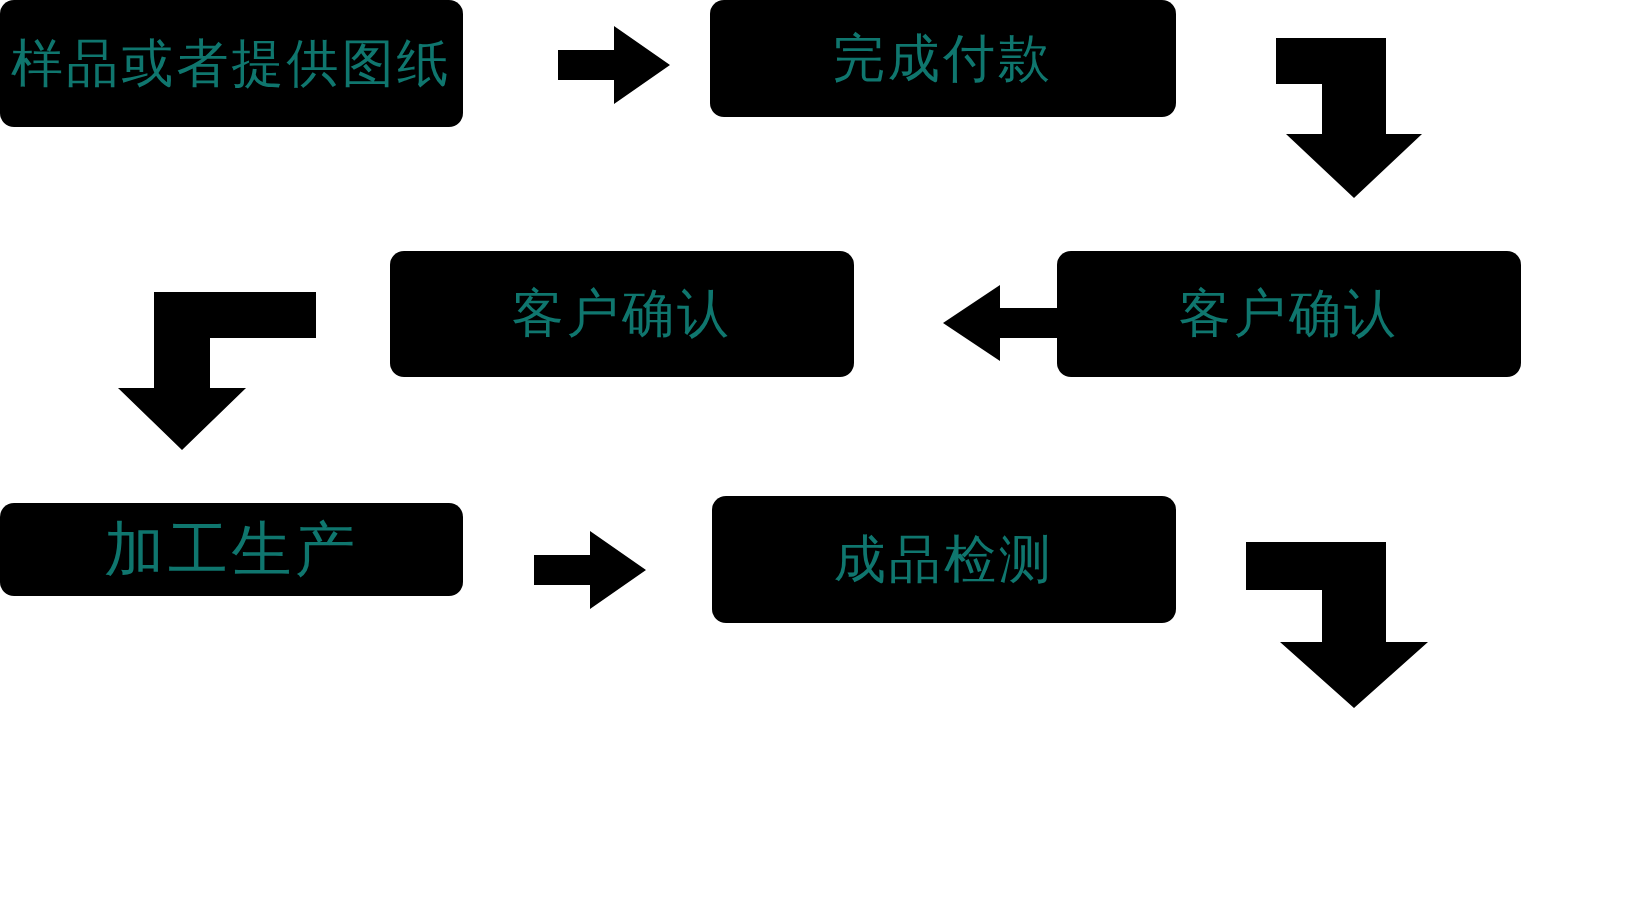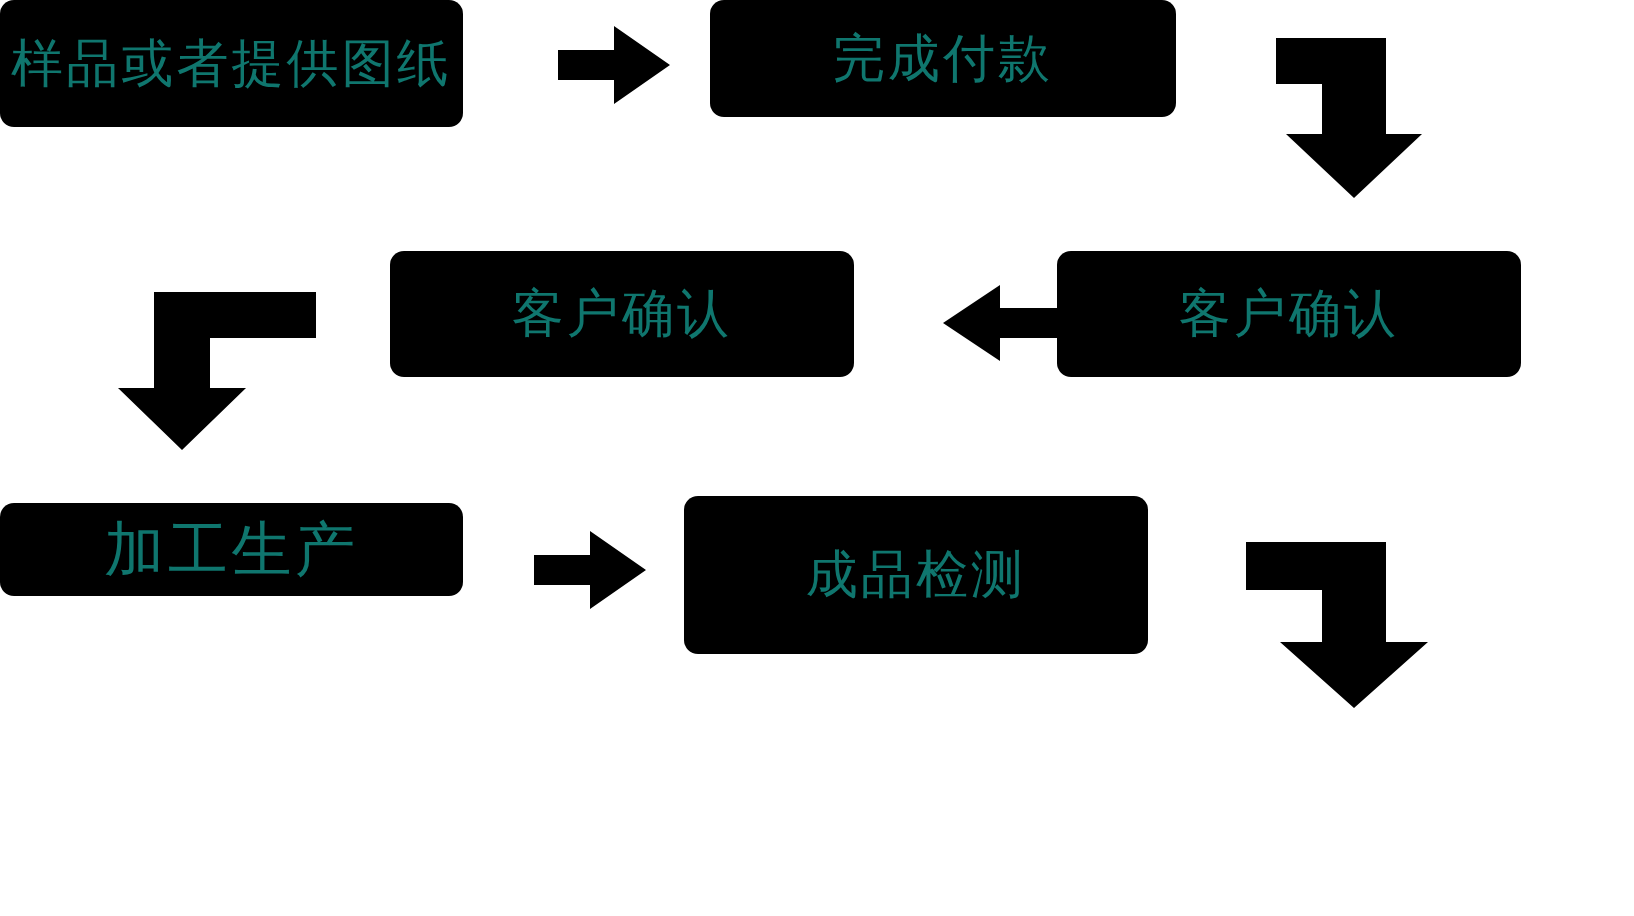--- a/index.html
+++ b/index.html
@@ -99,21 +99,21 @@
   <div class="node" style="left:0px; top:503px; width:463px; height:93px; font-size:60px; border-radius:14px;">
     <span class="node-label">加工生产</span>
   </div>
 
   <div class="connector" style="left:534px; top:531px; width:112px; height:78px;">
     <svg viewBox="0 0 112 78" preserveAspectRatio="none" aria-hidden="true">
       <polygon points="0,24 56,24 56,0 112,39 56,78 56,54 0,54"></polygon>
     </svg>
   </div>
 
-  <div class="node" style="left:684px; top:496px; width:464px; height:158px; font-size:52px; border-radius:14px;">
+  <div class="node" style="left:712px; top:496px; width:464px; height:127px; font-size:52px; border-radius:14px;">
     <span class="node-label">成品检测</span>
   </div>
 
   <div class="connector" style="left:1246px; top:542px; width:186px; height:166px;">
     <svg viewBox="0 0 186 166" preserveAspectRatio="none" aria-hidden="true">
       <path d="M0,0 L140,0 L140,100 L182,100 L108,166 L34,100 L76,100 L76,48 L0,48 Z"></path>
     </svg>
   </div>
 
 

